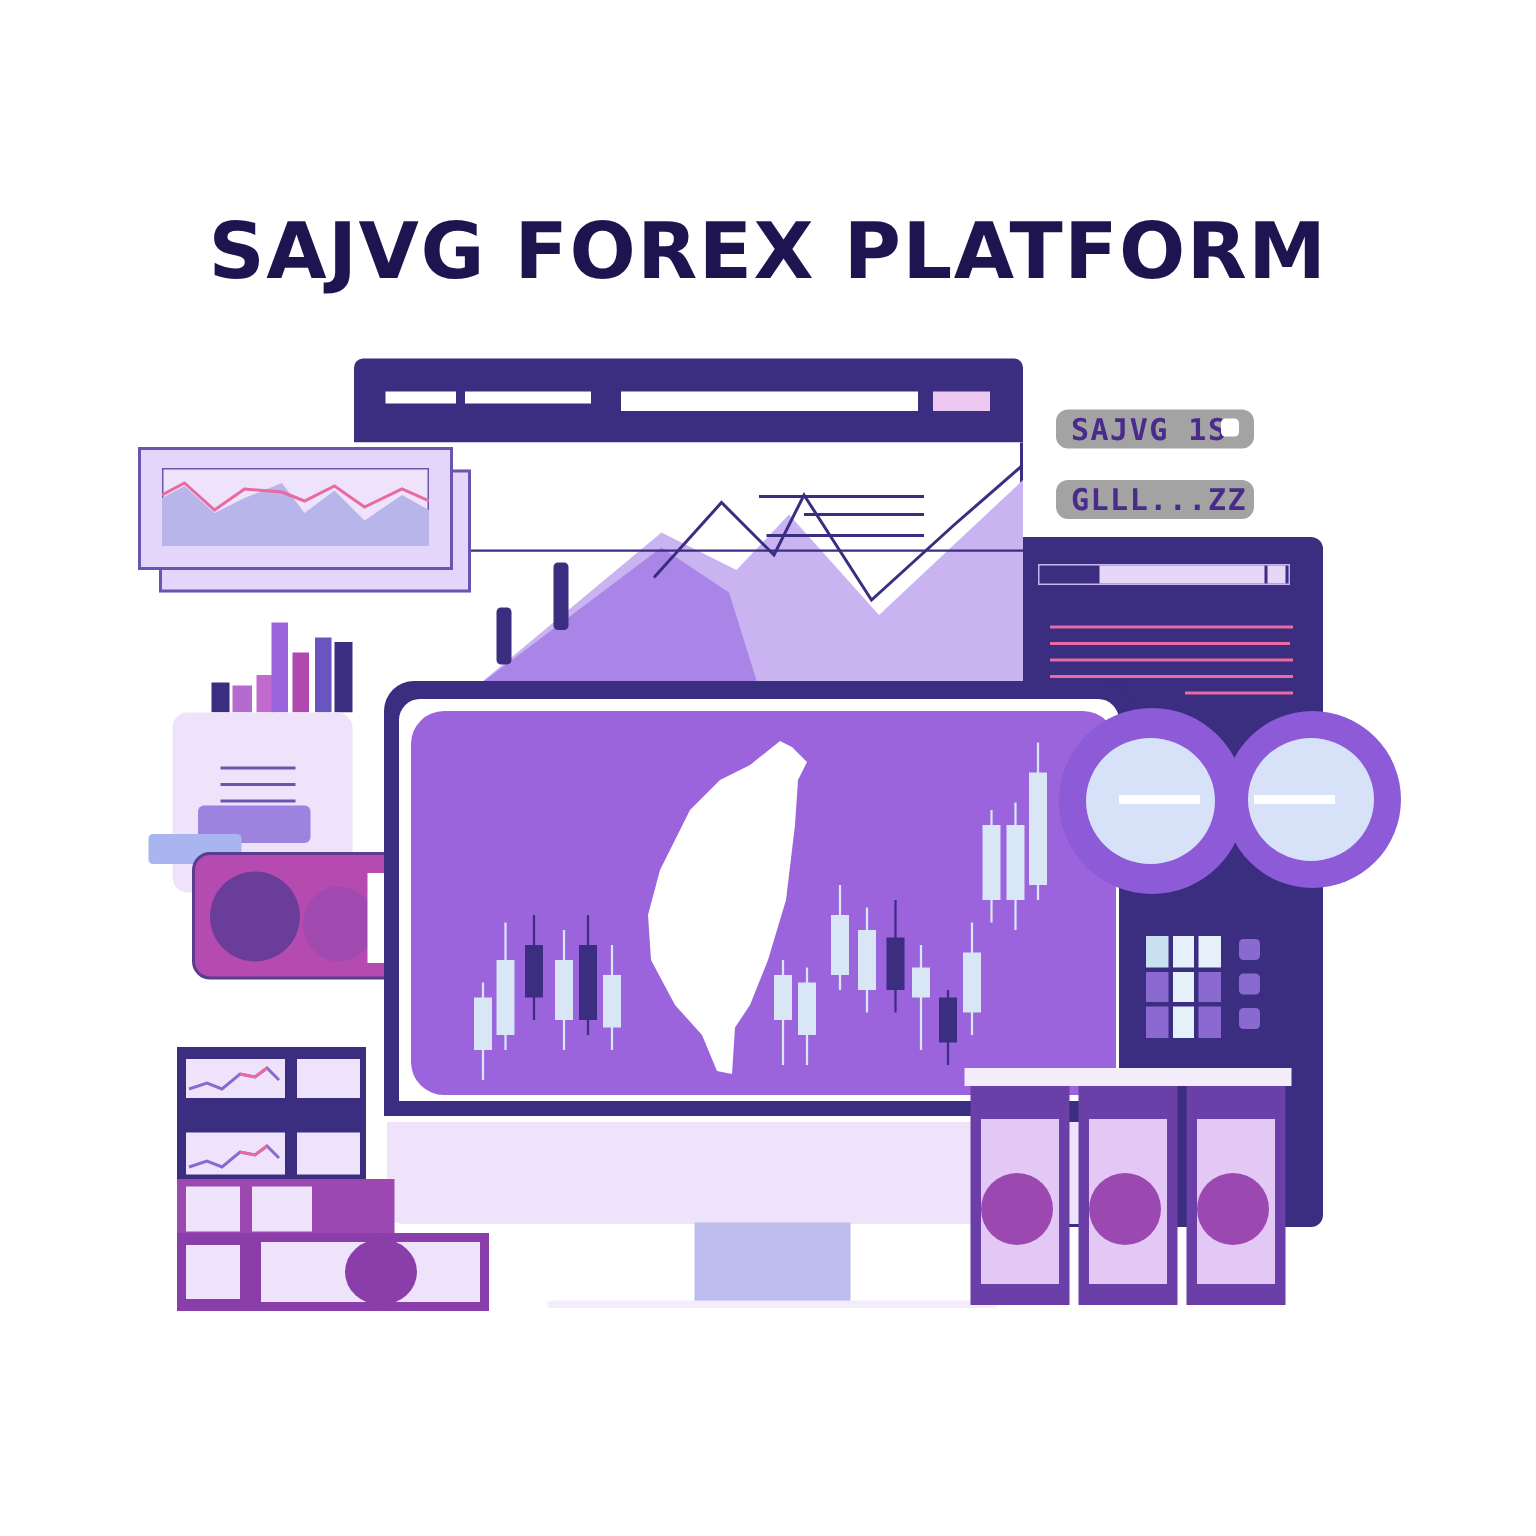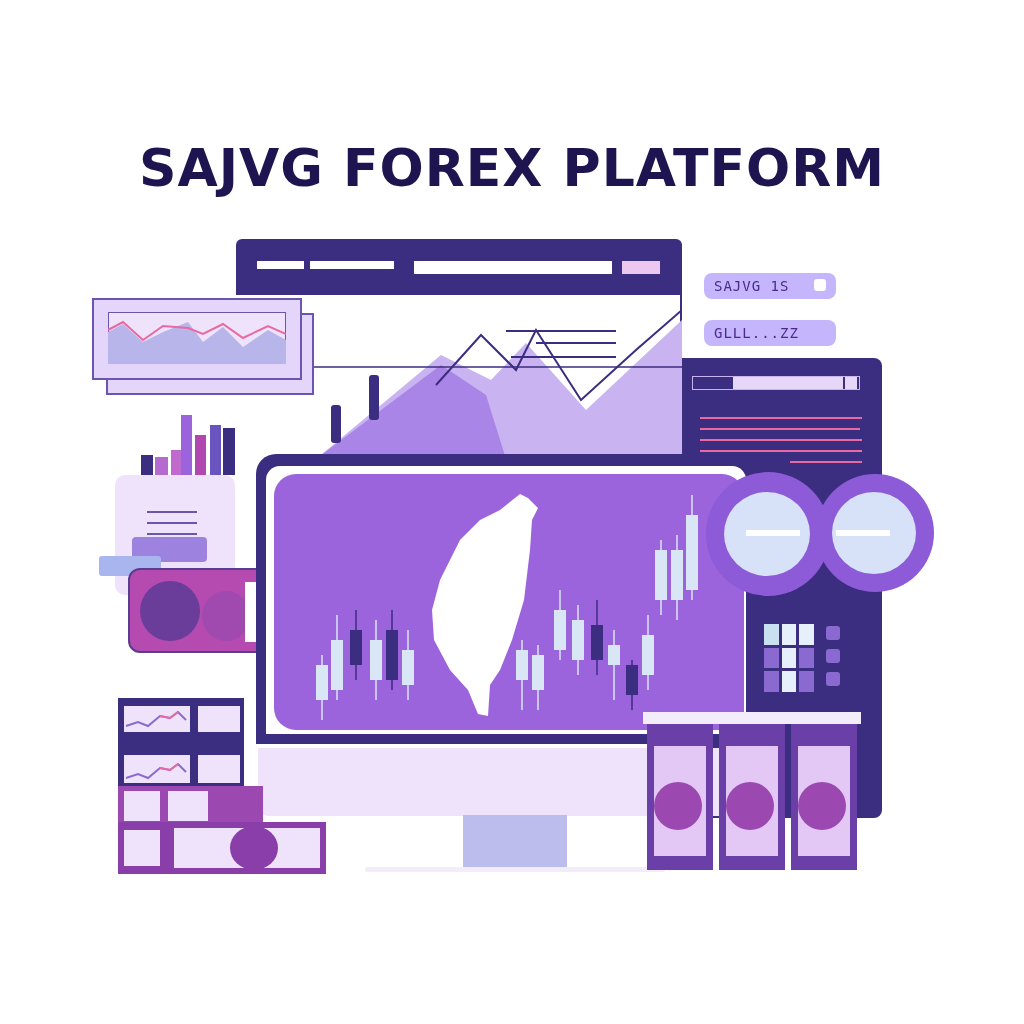--- a/index.html
+++ b/index.html
@@ -1,20 +1,20 @@
 <!DOCTYPE html>
 <html><head>
 <meta charset="utf-8">
 <style>
   html,body{margin:0;padding:0;background:#ffffff;}
   body{width:1024px;height:1024px;position:relative;overflow:hidden;font-family:"DejaVu Sans",sans-serif;}
   .abs{position:absolute;}
   .title{position:absolute;left:0;top:138px;width:1024px;text-align:center;font-family:"DejaVu Sans",sans-serif;font-weight:bold;font-size:52px;letter-spacing:1px;color:#1e1550;}
   .navy{background:#3b2d80;}
-  .pill{border-radius:8px;background:#c4b5fd;color:#4a2a8a;font-family:"DejaVu Sans Mono",monospace;font-weight:normal;font-size:14px;display:flex;align-items:center;padding-left:10px;box-sizing:border-box;letter-spacing:1px;}
+  .pill{border-radius:8px;background:#a3a3a3;color:#4a2a8a;font-family:"DejaVu Sans Mono",monospace;font-weight:bold;font-size:20px;display:flex;align-items:center;padding-left:10px;box-sizing:border-box;letter-spacing:1px;}
 </style>
 </head>
 <body>
 
 <div class="title">SAJVG FOREX PLATFORM</div>
 
 <div class="abs" style="left:236px;top:239px;width:446px;height:220px;">
   <div class="abs navy" style="left:0;top:0;width:446px;height:56px;border-radius:6px 6px 0 0;"></div>
   <div class="abs" style="left:21px;top:22px;width:47px;height:8px;background:#fff;"></div>
   <div class="abs" style="left:74px;top:22px;width:84px;height:8px;background:#fff;"></div>

